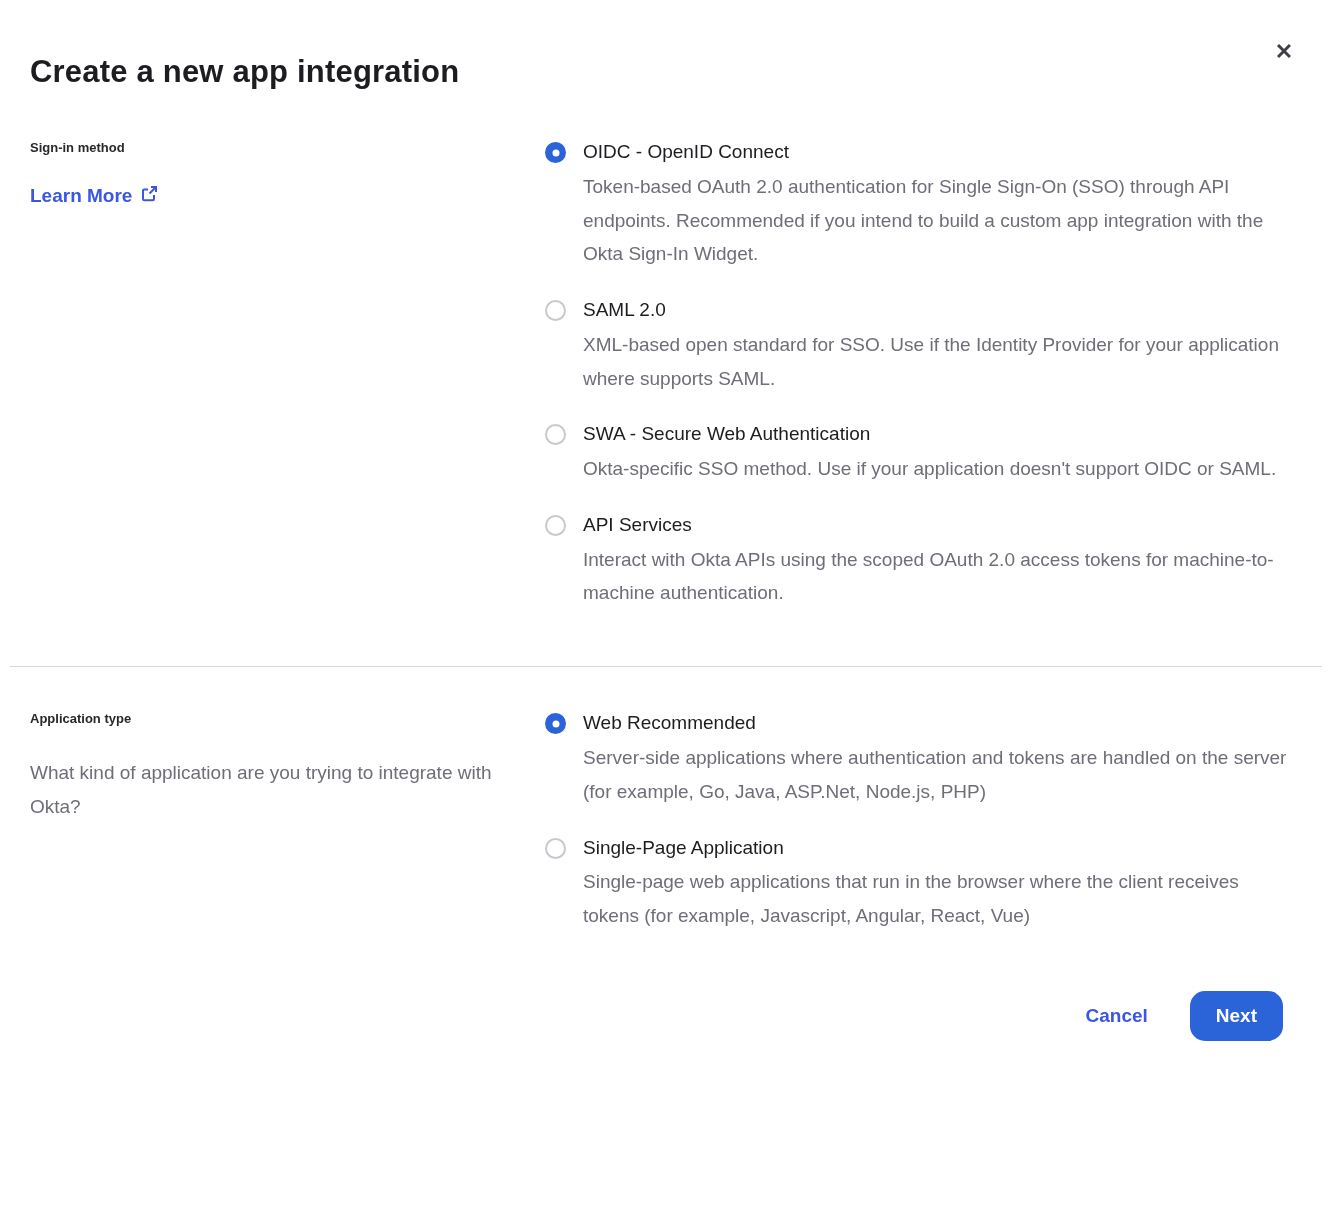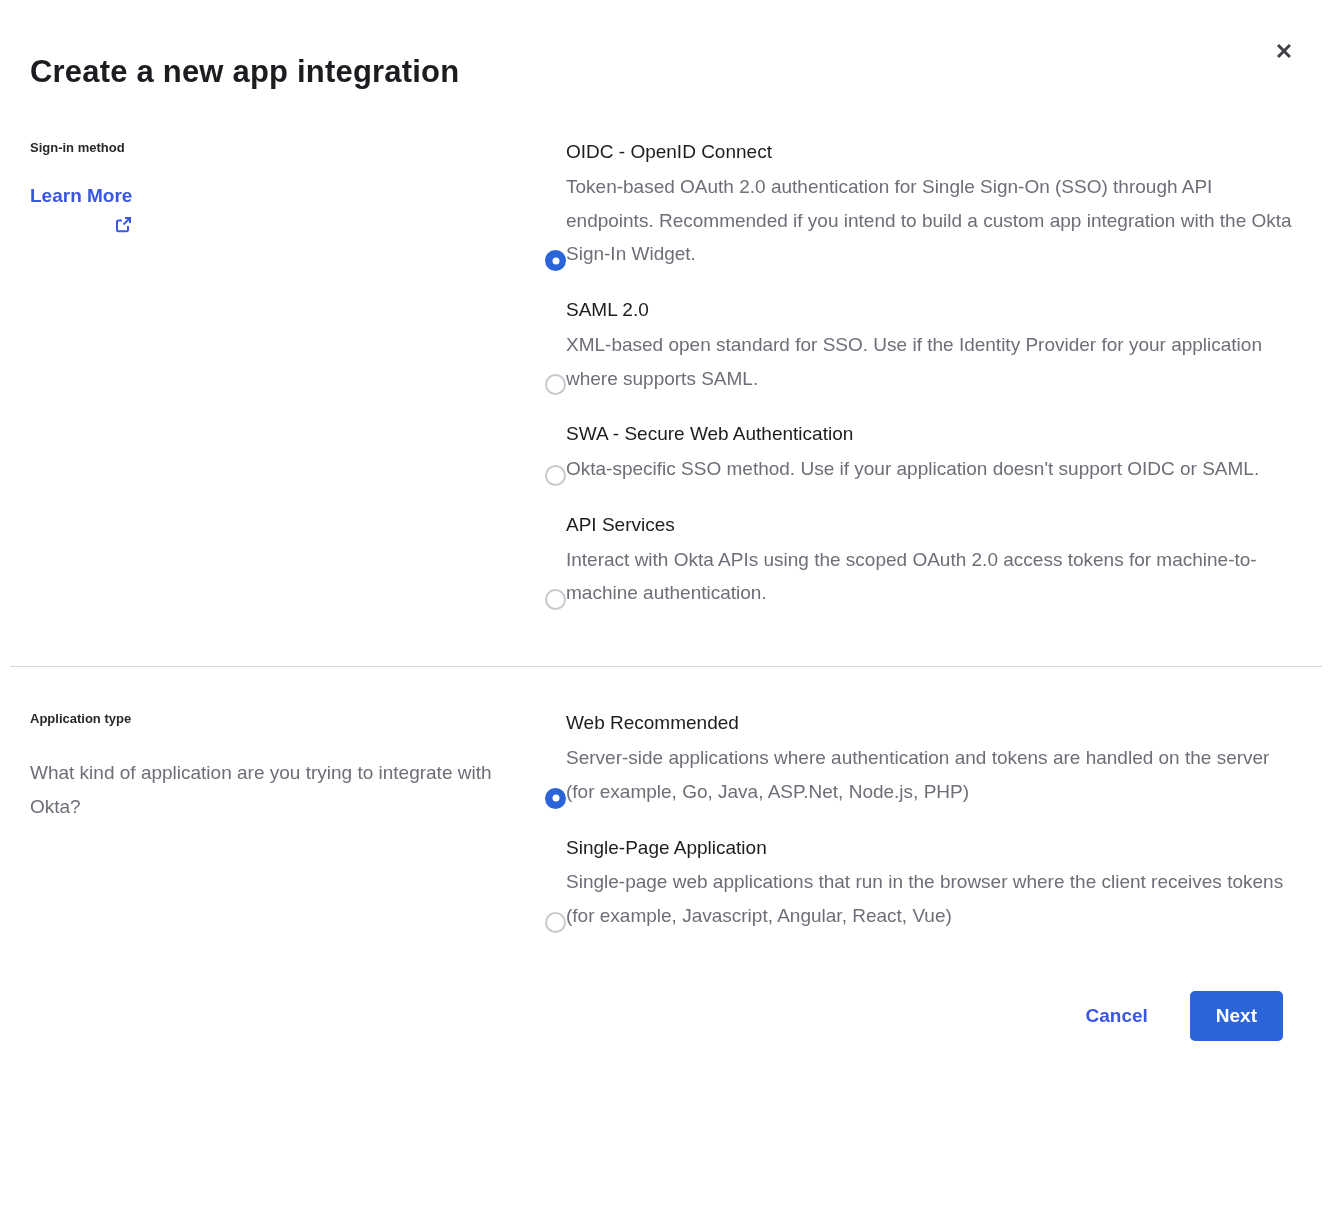--- a/index.html
+++ b/index.html
@@ -53,43 +53,42 @@
   }
   .section-label {
     font-size: 13px;
     font-weight: 700;
     color: #28282d;
     line-height: 1.3;
     margin-bottom: 28px;
   }
   .learn-more {
     display: inline-flex;
-    align-items: flex-end;
+    align-items: flex-start;
     gap: 9px;
     color: #3a56e4;
     font-size: 19px;
     font-weight: 700;
     text-decoration: none;
     cursor: pointer;
-    flex-direction: column;
   }
   .ext-icon { display: inline-block; }
   .left-desc {
     font-size: 19px;
     color: #6e6e78;
     line-height: 1.8;
     margin: 0 0 46px 0;
     max-width: 470px;
   }
   .left-desc:last-child { margin-bottom: 0; }
   .option {
     display: flex;
+    gap: 17px;
     margin-bottom: 27px;
     cursor: pointer;
-    align-items: flex-end;
   }
   .option:last-child { margin-bottom: 0; }
   .radio {
     width: 21px;
     height: 21px;
     border-radius: 50%;
     border: 2px solid #c8c8ce;
     background: #fff;
     flex-shrink: 0;
     margin-top: 2px;
@@ -143,21 +142,21 @@
     text-decoration: none;
     cursor: pointer;
   }
   .next-btn {
     background: #2b63d9;
     color: #ffffff;
     font-family: "Liberation Sans", sans-serif;
     font-size: 19px;
     font-weight: 700;
     border: none;
-    border-radius: 5px;
+    border-radius: 15px;
     padding: 14px 26px;
     cursor: pointer;
   }
 </style>
 </head>
 <body>
 
 <div class="dialog">
 
   <button class="close-btn">✕</button>

